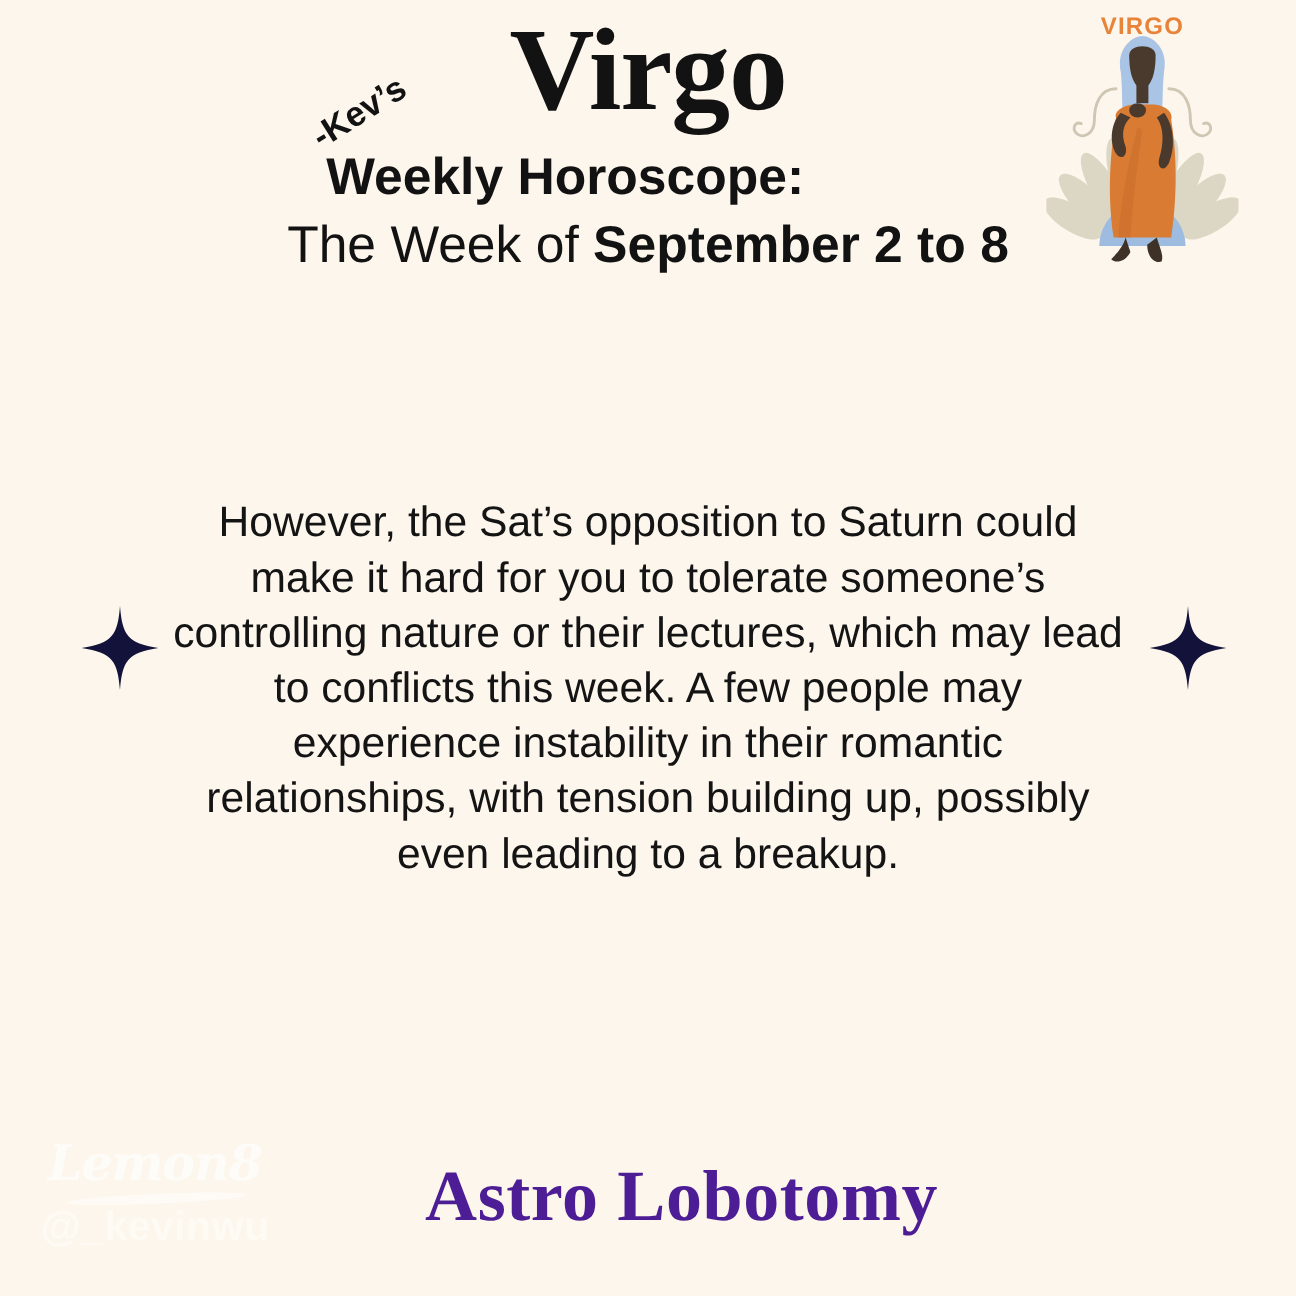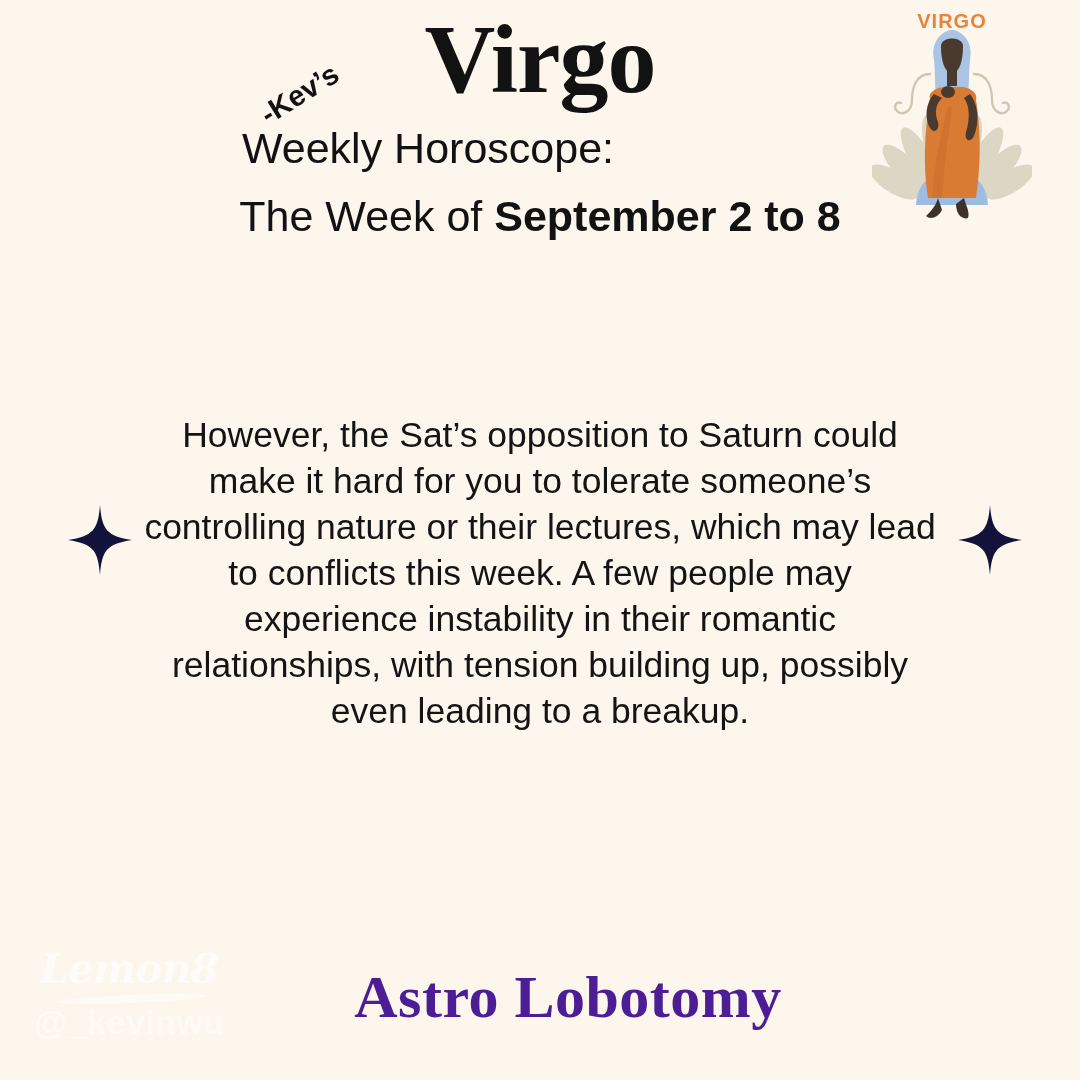--- a/index.html
+++ b/index.html
@@ -61,26 +61,27 @@
 
   .subtitle-line1 {
     position: absolute;
     top: 124px;
     left: 0;
     width: 856px;
     text-align: center;
     font-size: 43px;
     line-height: 1.15;
     color: #121212;
-    font-weight: 400;
+    font-weight: 700;
+    padding-left: 43px;
   }
 
   .subtitle-line2 {
     position: absolute;
-    top: 192px;
+    top: 180px;
     left: 0;
     width: 1080px;
     text-align: center;
     font-size: 43px;
     line-height: 1.15;
     color: #121212;
     font-weight: 400;
     white-space: nowrap;
   }
   .subtitle-line2 .date-strong {

